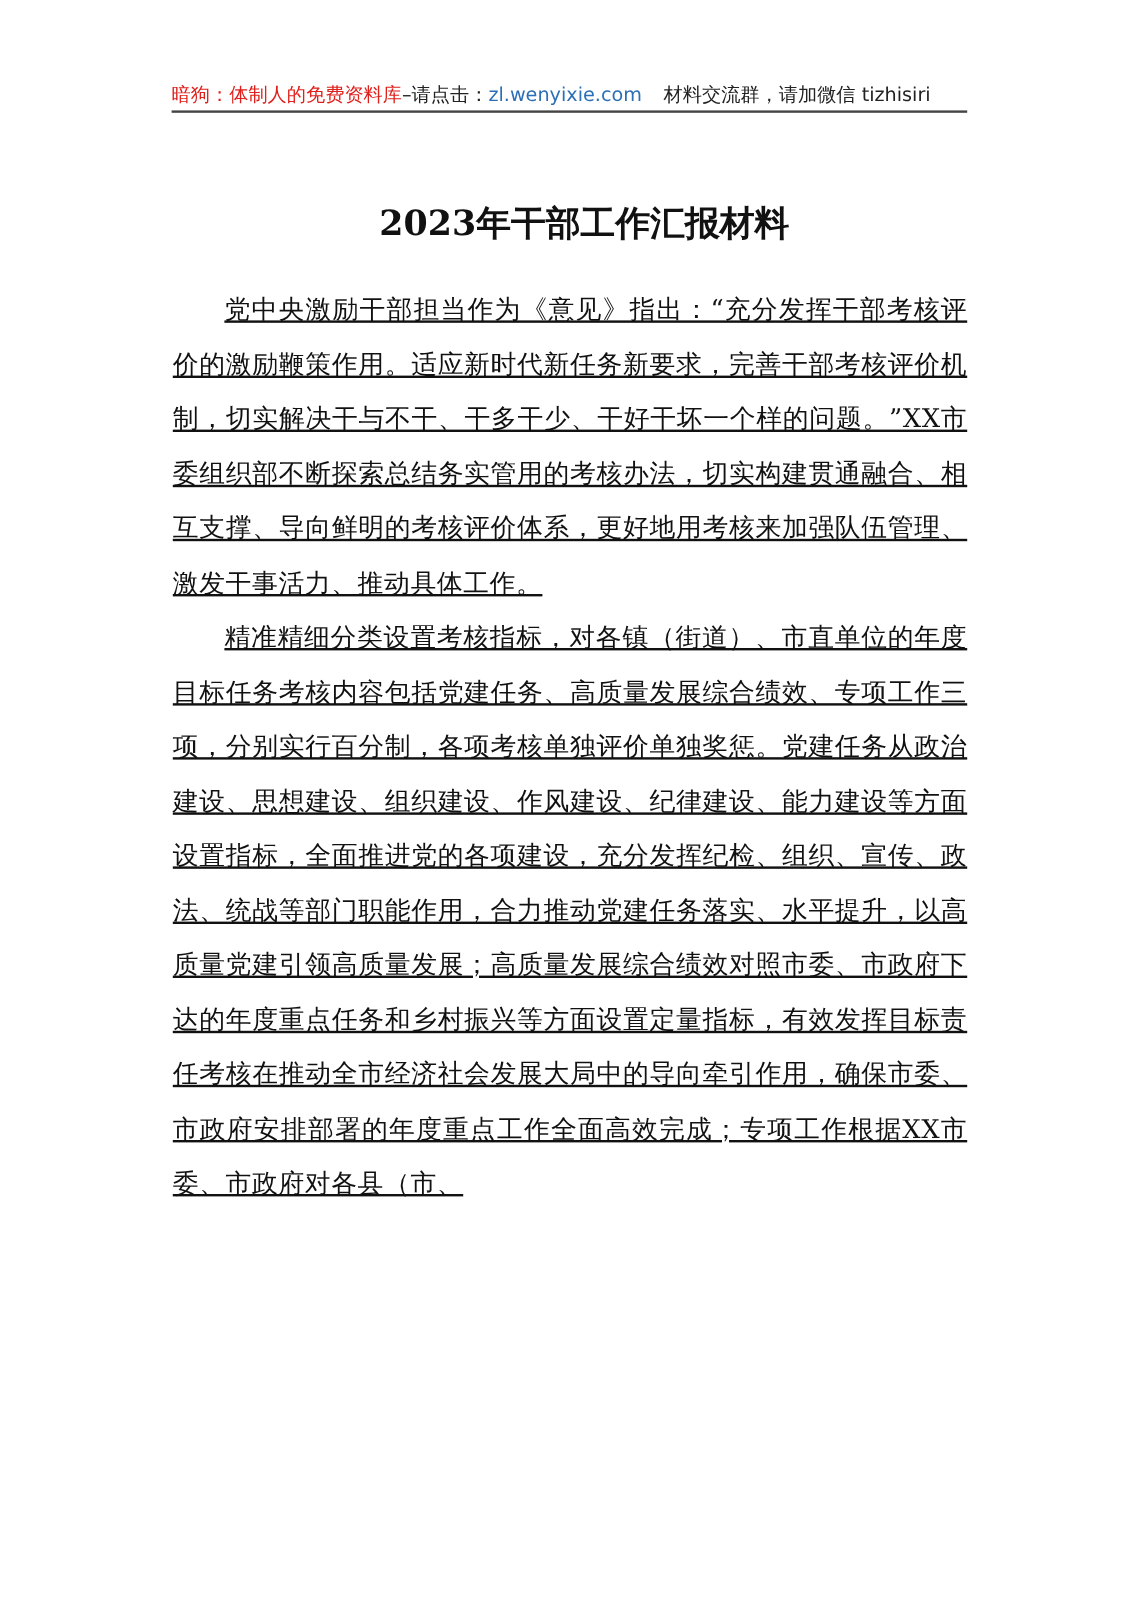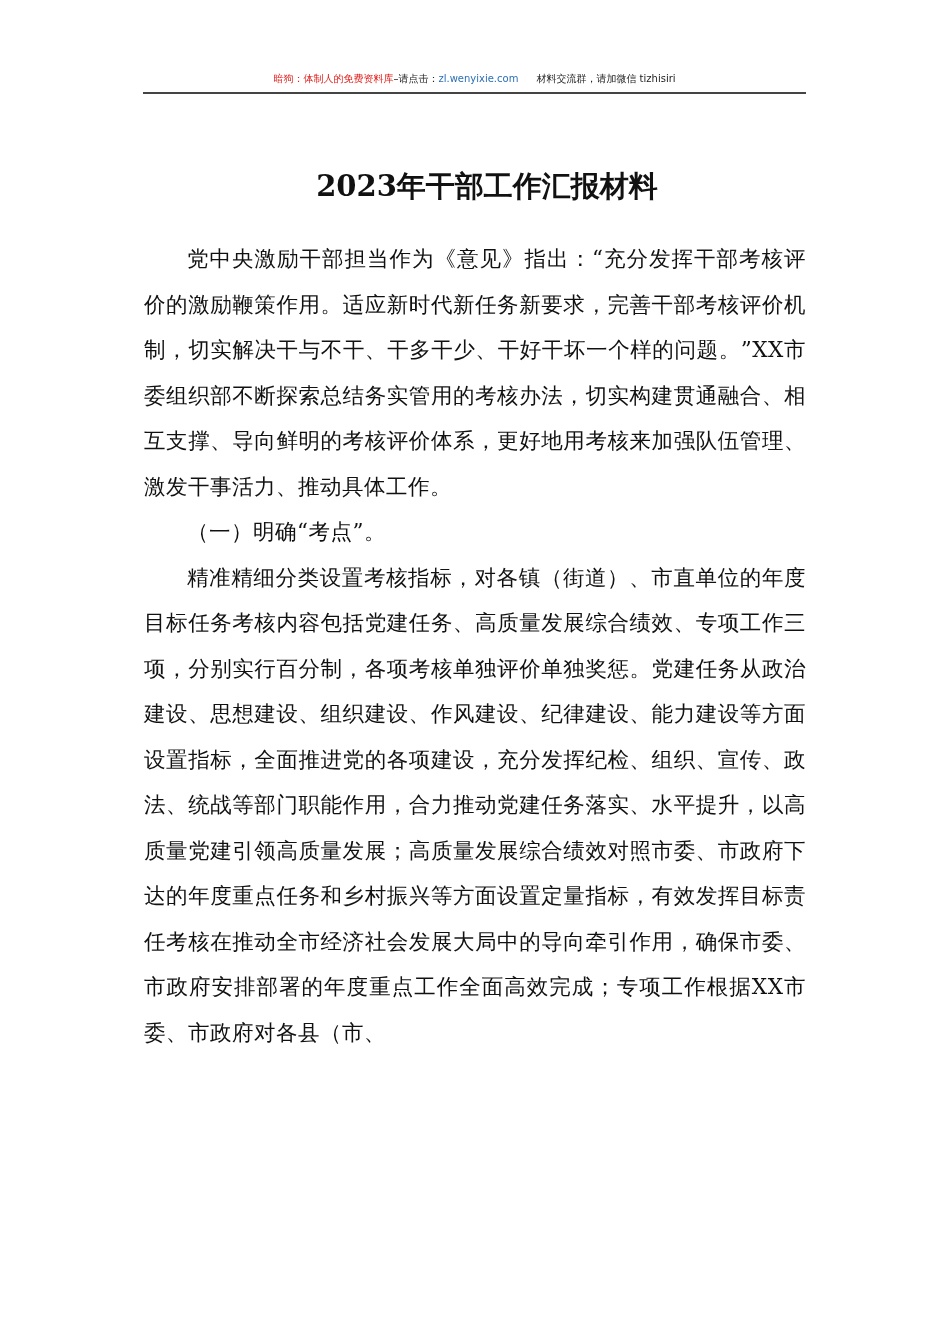--- a/index.html
+++ b/index.html
@@ -1,51 +1,50 @@
 <!DOCTYPE html>
 <html><head>
 <meta charset="utf-8">
 <style>
   html, body { margin: 0; padding: 0; background: #ffffff; }
   body { width: 950px; height: 1344px; position: relative; overflow: hidden; }
   .header {
     position: absolute; left: 143px; top: 66px; width: 663px; height: 26px;
-    font-family: "DejaVu Sans", sans-serif; font-size: 10px; line-height: 26px;
-    white-space: nowrap; text-align: center;
+    font-family: "DejaVu Sans", sans-serif; font-size: 16px; line-height: 26px;
+    white-space: nowrap; 
   }
   .header .red { color: #e0201c; }
   .header .dark { color: #222222; }
   .header .blue { color: #2b6fb6; }
   .header .gap { display: inline-block; width: 18px; }
   .rule {
     position: absolute; left: 143px; top: 92px; width: 663px; height: 2px; background: #444444;
   }
   .title {
     position: absolute; left: 0; top: 166px; width: 950px; text-align: center;
     font-family: "DejaVu Serif", serif; font-size: 29px; font-weight: bold; color: #111;
     line-height: 40px;
     padding-left: 12px;
   }
   .body {
     position: absolute; left: 144px; top: 236px; width: 662px;
     font-family: "DejaVu Serif", serif; font-size: 21.5px; color: #111;
     line-height: 45.5px; text-align: justify; text-justify: inter-character;
     letter-spacing: 0.5px;
   }
-  .body p { margin: 0; text-indent: 2em; }
+  .body p { margin: 0; text-indent: 2em; text-decoration: underline; }
   .body .h1 { font-family: "DejaVu Sans", sans-serif; font-weight: bold; text-indent: 2em; }
   .body .h2 { text-indent: 2em; }
 </style>
 </head>
 <body>
 
 <div class="header">
   <span class="red">暗狗：体制人的免费资料库</span><span class="dark">–请点击：</span><span class="blue">zl.wenyixie.com</span><span class="gap"></span><span class="dark">材料交流群，请加微信 tizhisiri</span>
 </div>
 <div class="rule"></div>
 
 <div class="title">2023年干部工作汇报材料</div>
 
 <div class="body">
   <p>党中央激励干部担当作为《意见》指出：“充分发挥干部考核评价的激励鞭策作用。适应新时代新任务新要求，完善干部考核评价机制，切实解决干与不干、干多干少、干好干坏一个样的问题。”XX市委组织部不断探索总结务实管用的考核办法，切实构建贯通融合、相互支撑、导向鲜明的考核评价体系，更好地用考核来加强队伍管理、激发干事活力、推动具体工作。</p>
-  <p class="h2">（一）明确“考点”。</p>
   <p>精准精细分类设置考核指标，对各镇（街道）、市直单位的年度目标任务考核内容包括党建任务、高质量发展综合绩效、专项工作三项，分别实行百分制，各项考核单独评价单独奖惩。党建任务从政治建设、思想建设、组织建设、作风建设、纪律建设、能力建设等方面设置指标，全面推进党的各项建设，充分发挥纪检、组织、宣传、政法、统战等部门职能作用，合力推动党建任务落实、水平提升，以高质量党建引领高质量发展；高质量发展综合绩效对照市委、市政府下达的年度重点任务和乡村振兴等方面设置定量指标，有效发挥目标责任考核在推动全市经济社会发展大局中的导向牵引作用，确保市委、市政府安排部署的年度重点工作全面高效完成；专项工作根据XX市委、市政府对各县（市、</p>
 </div>
 
 </body></html>

